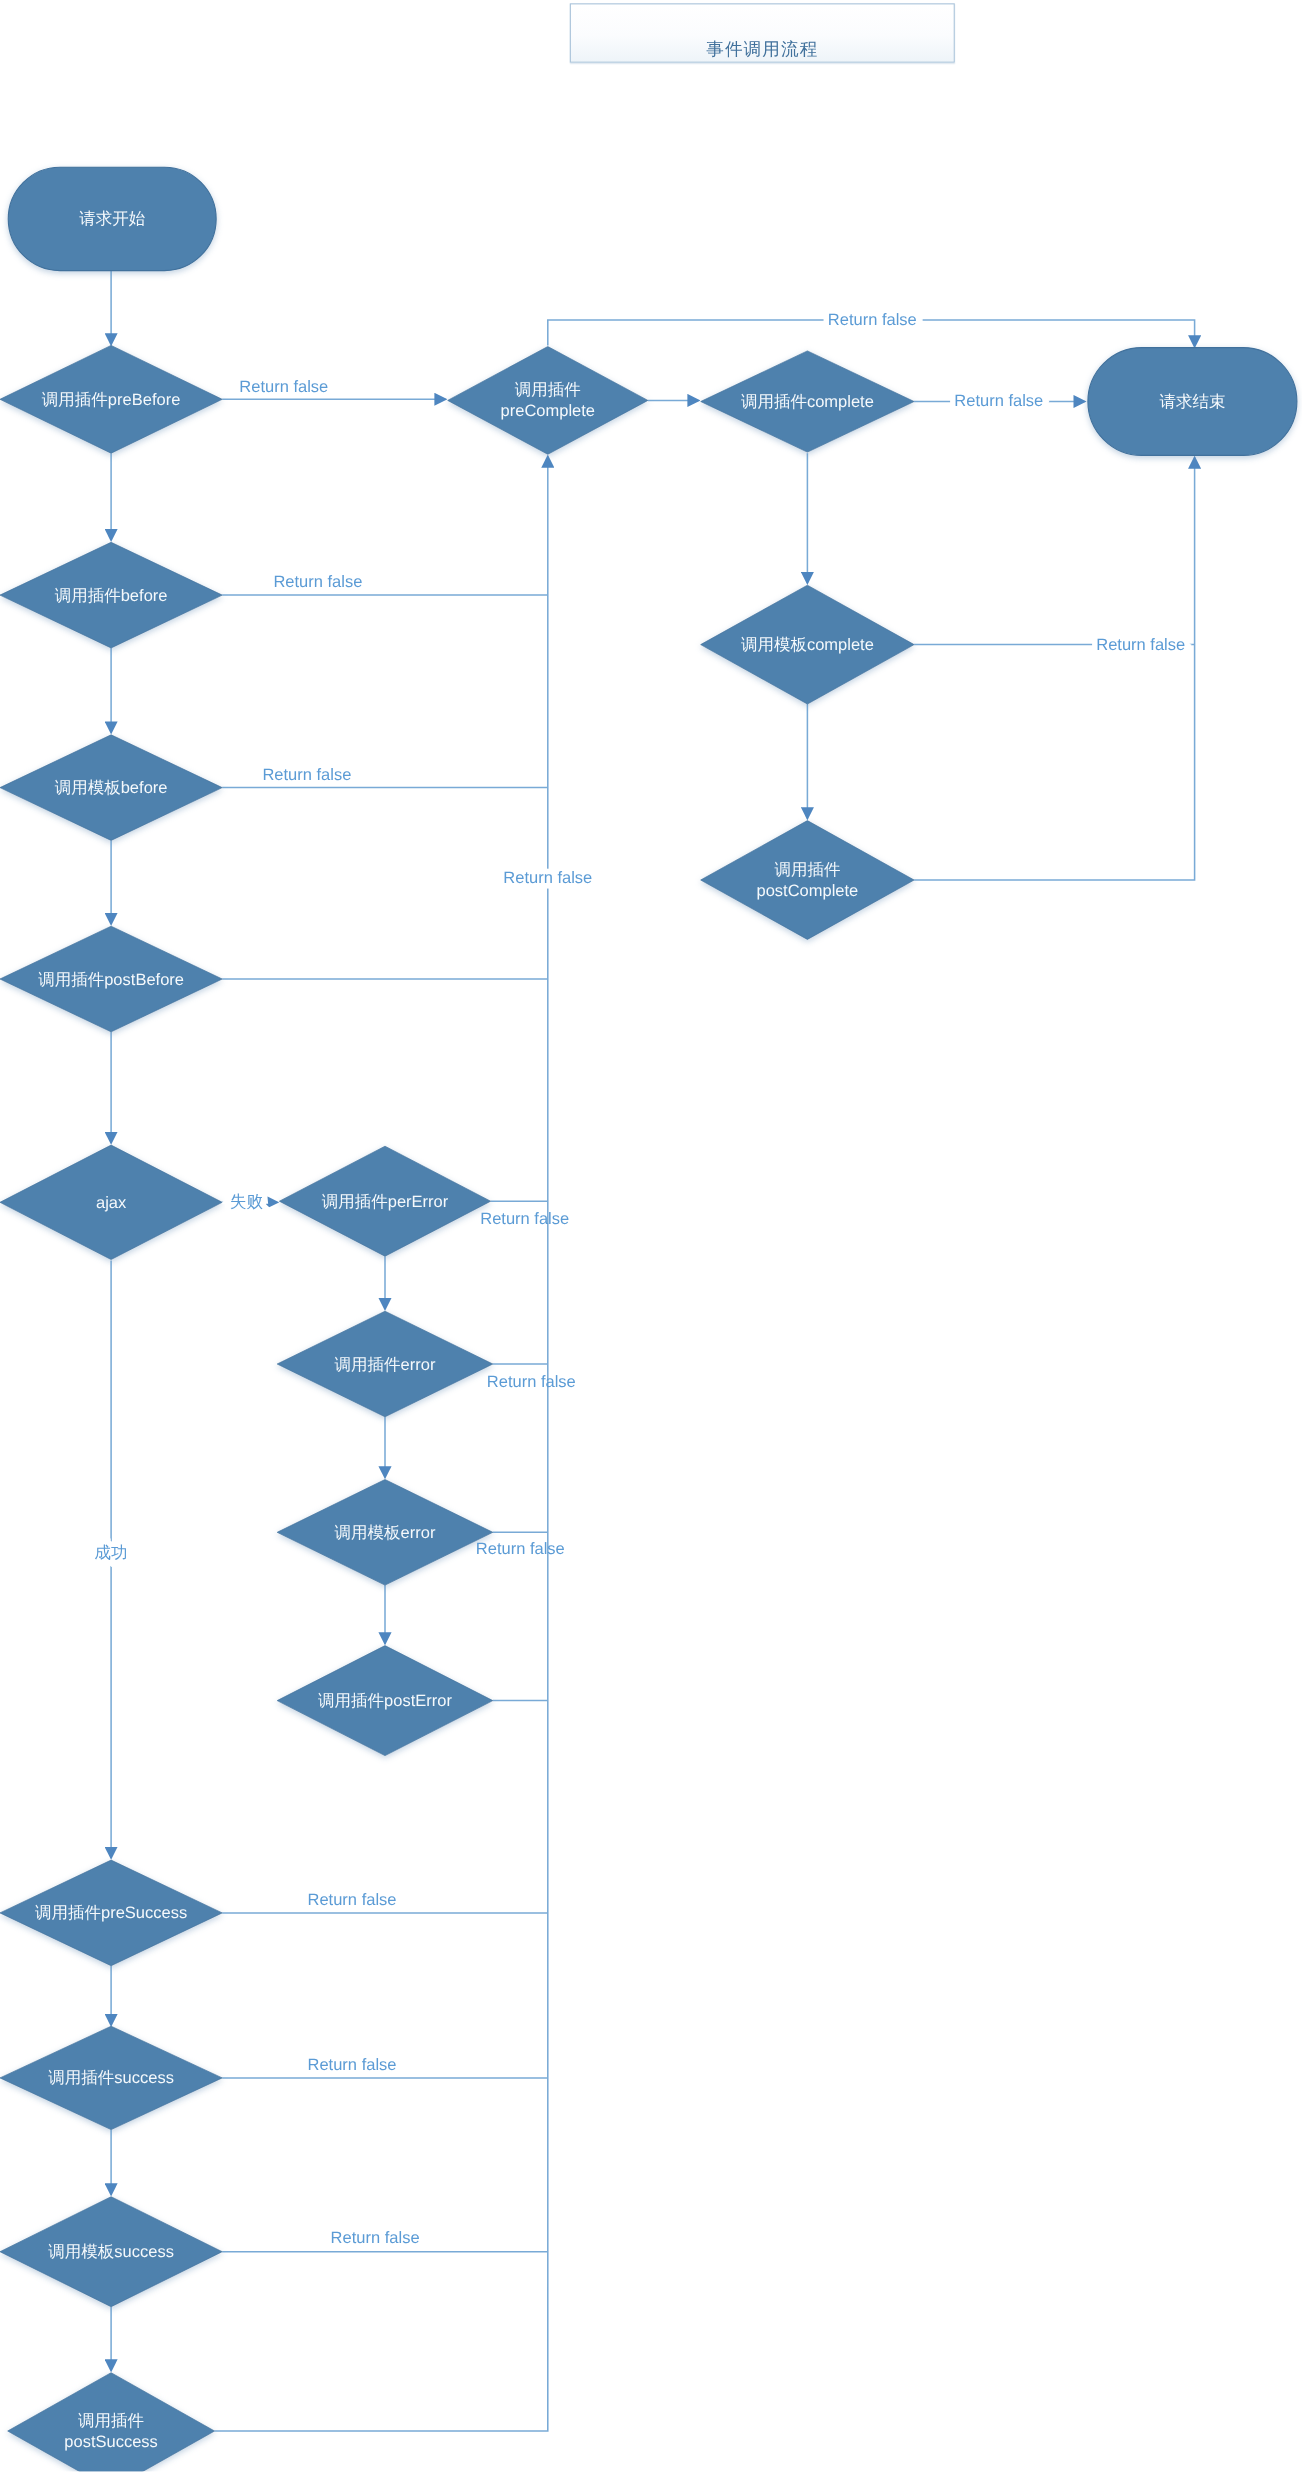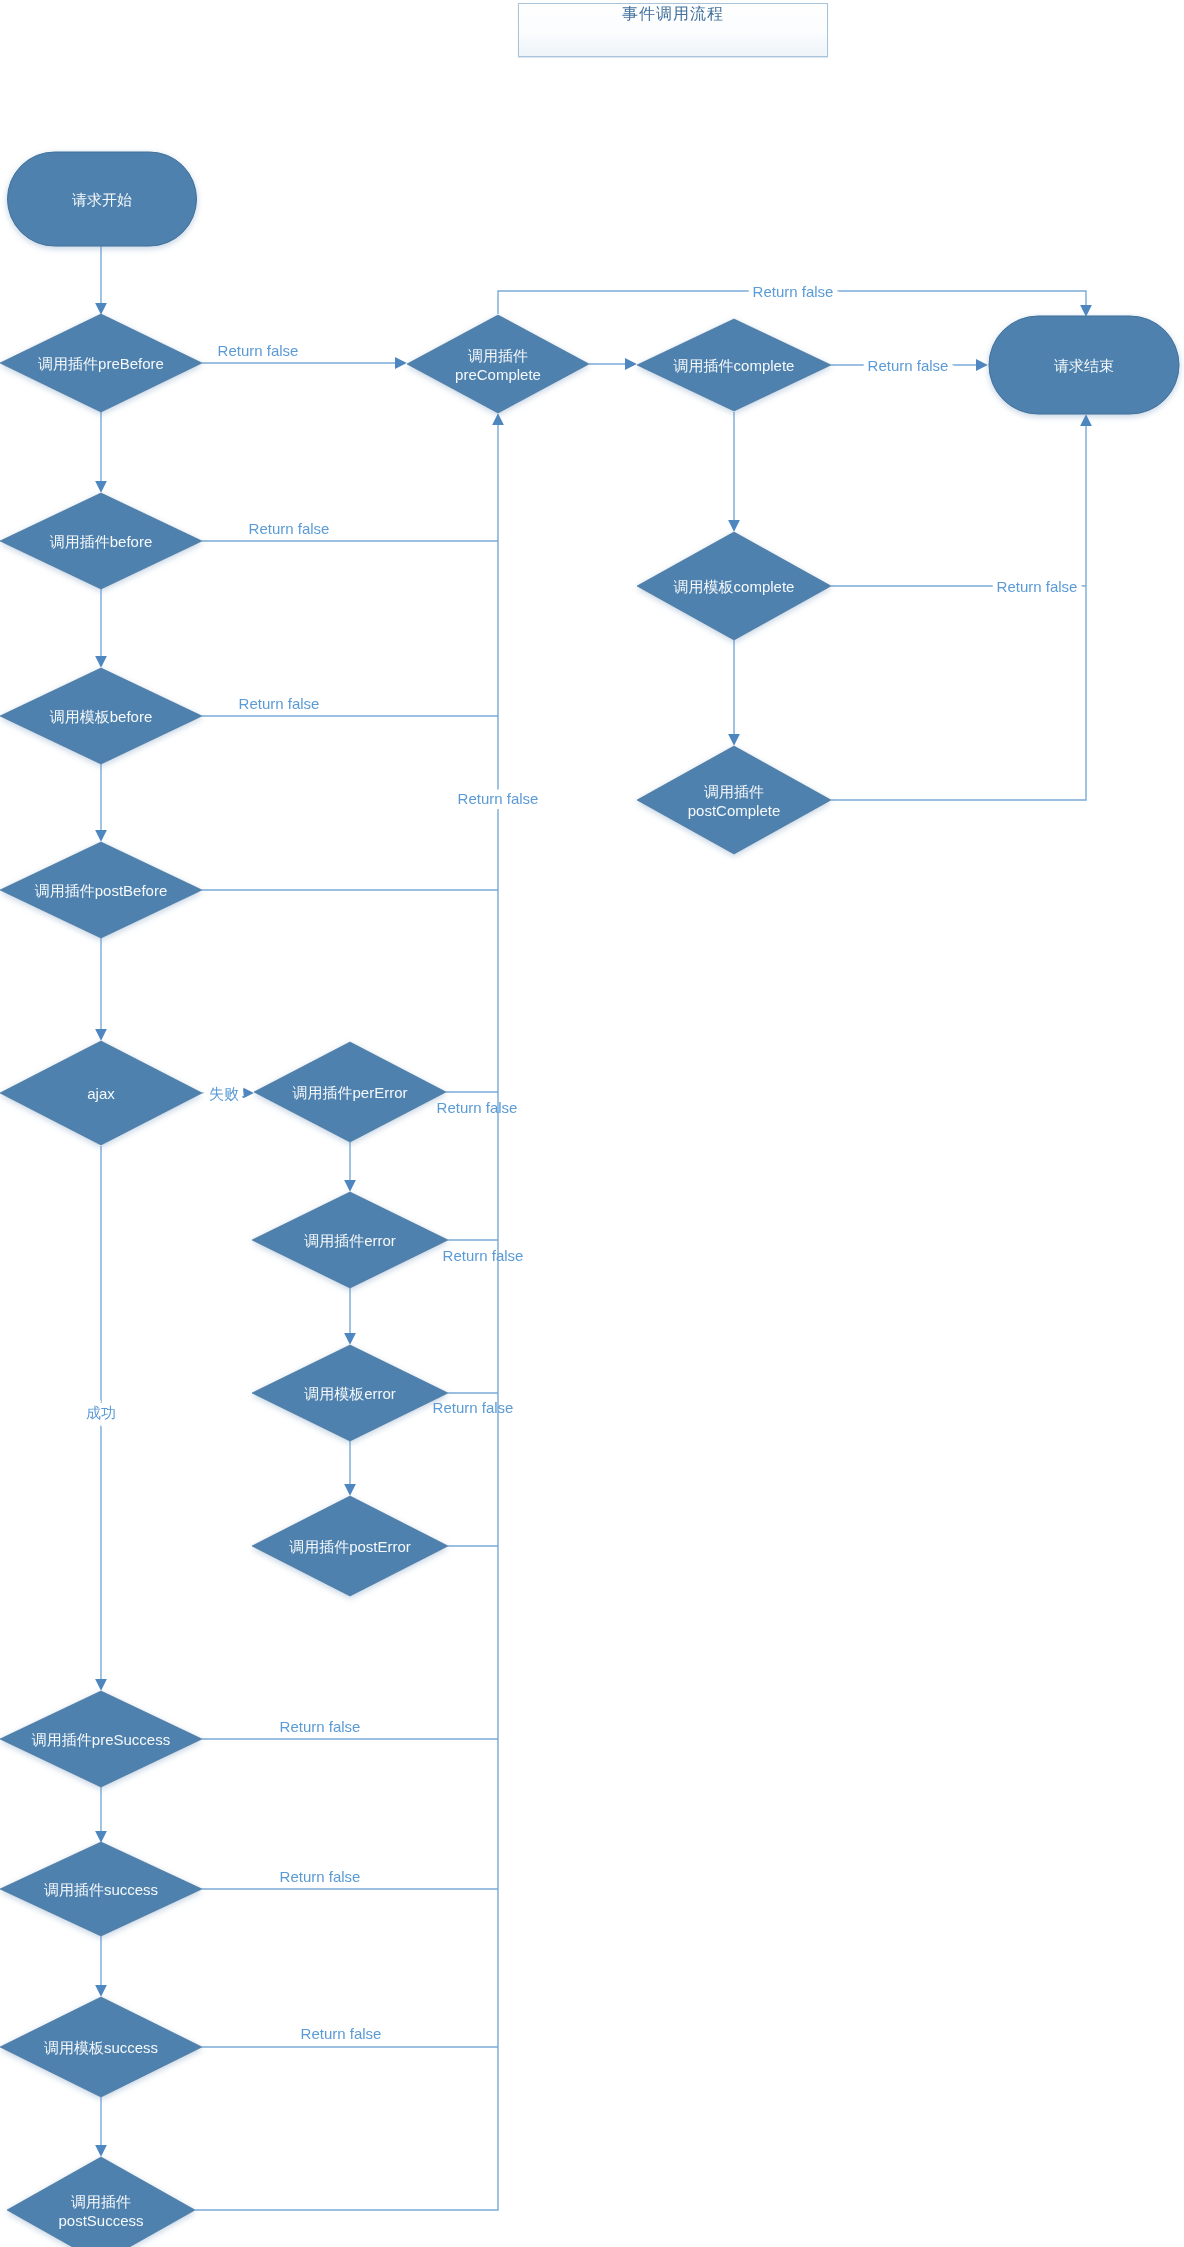--- a/index.html
+++ b/index.html
@@ -1,22 +1,22 @@
 <!DOCTYPE html>
 <html><head>
 <meta charset="utf-8">
 <style>
   html,body{margin:0;padding:0;background:#ffffff;}
   body{font-family:"Liberation Sans","DejaVu Sans",sans-serif;}
   .stage{position:relative;width:1184px;height:2247px;background:#ffffff;overflow:hidden;}
   .title-box{
-    position:absolute;left:518px;top:3px;width:310px;height:54px;
+    position:absolute;left:518px;top:3px;width:350px;height:54px;
     box-sizing:border-box;border:1px solid #a9c3da;
     background:linear-gradient(180deg,#ffffff 0%,#fbfcfe 55%,#eef4f9 100%);
-    display:flex;align-items:flex-start;justify-content:center;
+    display:flex;align-items:flex-end;justify-content:center;
     box-shadow:0 1px 1px rgba(160,185,210,.35);
   }
   .title-box span{color:#41719c;font-size:16px;letter-spacing:1px;}
   svg{position:absolute;left:0;top:0;}
   .shape{filter:drop-shadow(0 2px 3px rgba(100,140,180,0.40));}
   .edge{fill:none;stroke:#79aad6;stroke-width:1.4;}
   .node-label{fill:#f5f9fc;font-size:15px;text-anchor:middle;}
   .edge-label{fill:#5b9bd5;font-size:15px;text-anchor:middle;}
   .ko{dominant-baseline:central;stroke:#ffffff;stroke-width:10px;paint-order:stroke;}
 </style>

